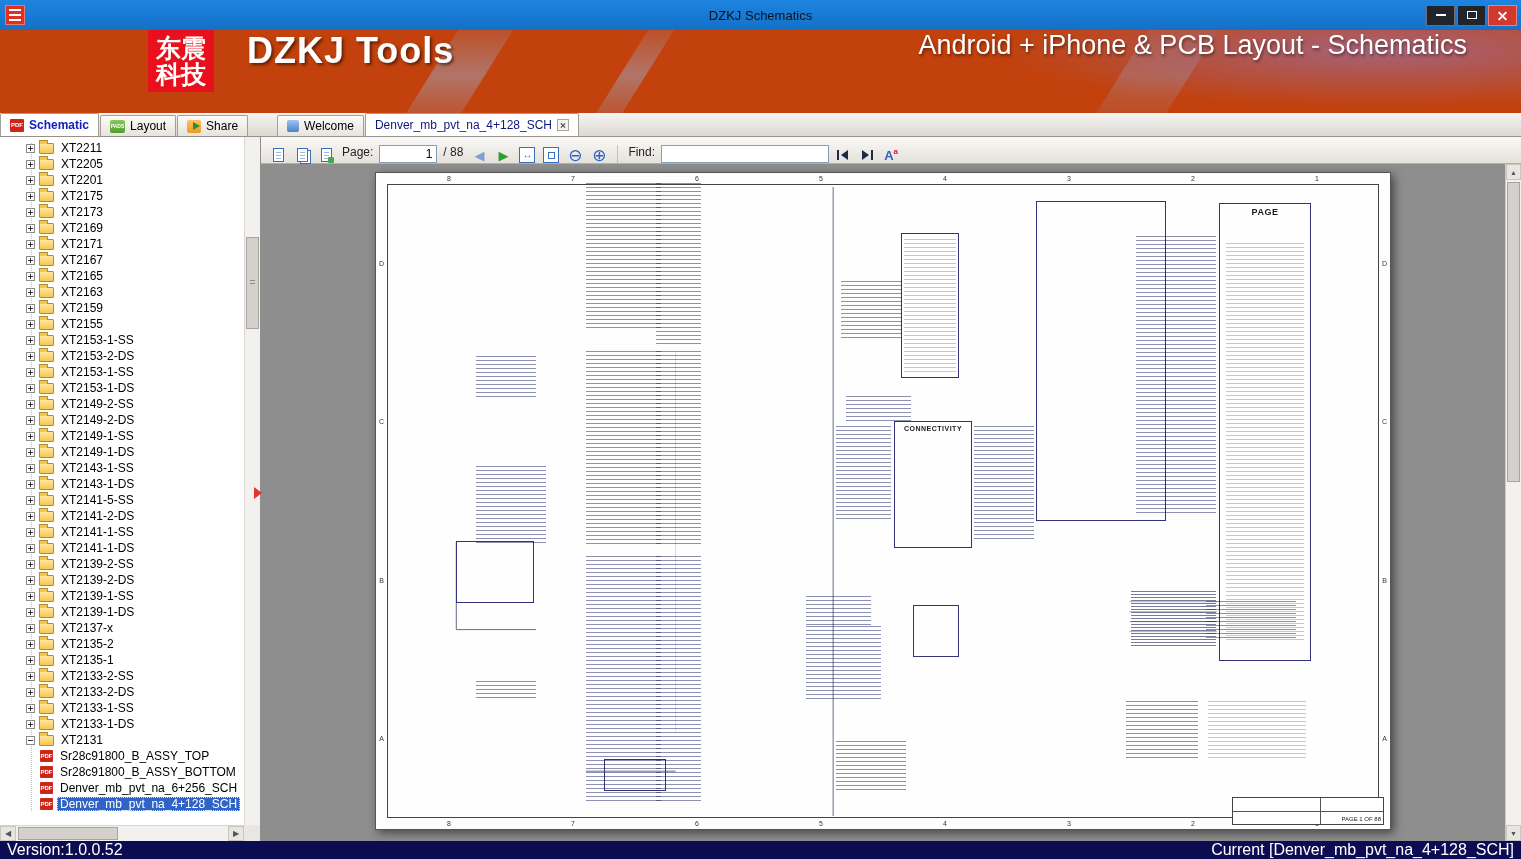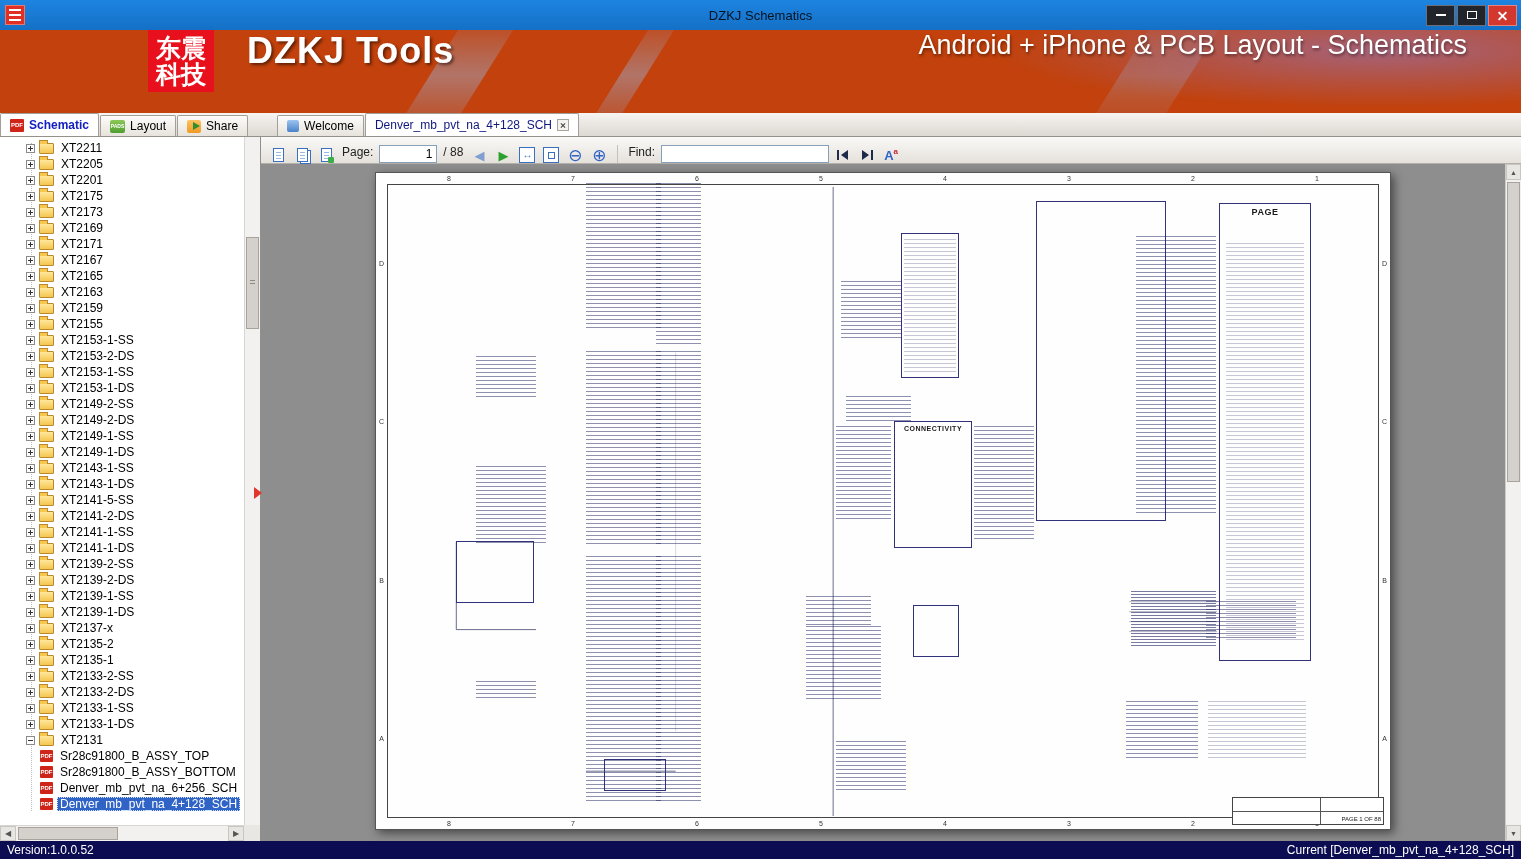--- a/index.html
+++ b/index.html
@@ -120,21 +120,21 @@
   .tblock{position:absolute;left:856px;top:624px;width:152px;height:28px;border:1px solid #444;background:#fff}
   .tblock::before{content:"";position:absolute;left:58%;top:0;bottom:0;width:1px;background:#555}
   .tblock::after{content:"";position:absolute;left:0;right:0;top:13px;height:1px;background:#555}
   .pagenote{position:absolute;right:2px;bottom:2px;font-size:6px;color:#222}
   .mv{position:absolute;top:0;right:0;bottom:0;width:16px;background:#f2f1ef;border-left:1px solid #cfccc7}
   .mv .up,.mv .dn{position:absolute;left:0;right:0;height:16px;background:#e8e6e2;border:1px solid #c9c6c0;display:flex;align-items:center;justify-content:center;font-size:7px;color:#555}
   .mv .up{top:0}.mv .dn{bottom:0}
   .mv .thumb{position:absolute;left:1px;right:1px;top:18px;height:300px;background:#d4d1cc;border:1px solid #a8a49d}
 
   
-  .statusbar{height:18px;background:#0c0c52;color:#fff;display:flex;align-items:center;justify-content:space-between;padding:0 7px;font-size:12px}
+  .statusbar{height:18px;background:#0c0c52;color:#fff;display:flex;align-items:center;justify-content:space-between;padding:0 7px;font-size:16px}
 </style>
 </head>
 <body>
 
 <div class="app">
 
   <div class="titlebar">
     <div class="appicon"></div>
     <div class="win-title">DZKJ Schematics</div>
     <div class="win-btns">

